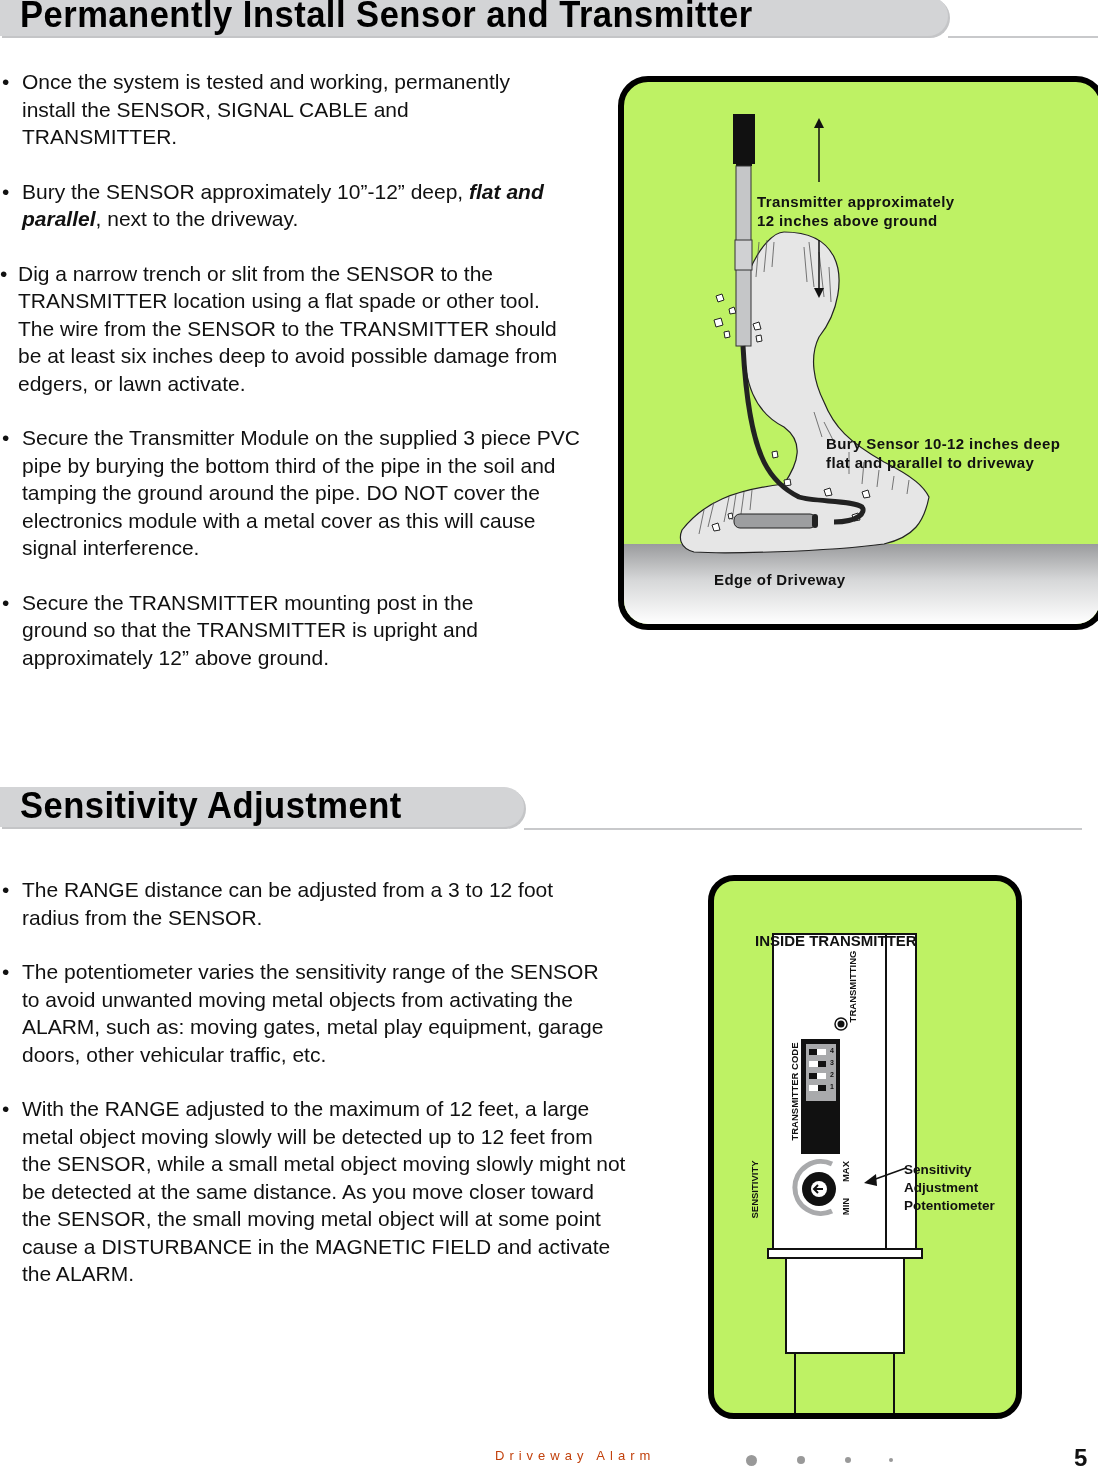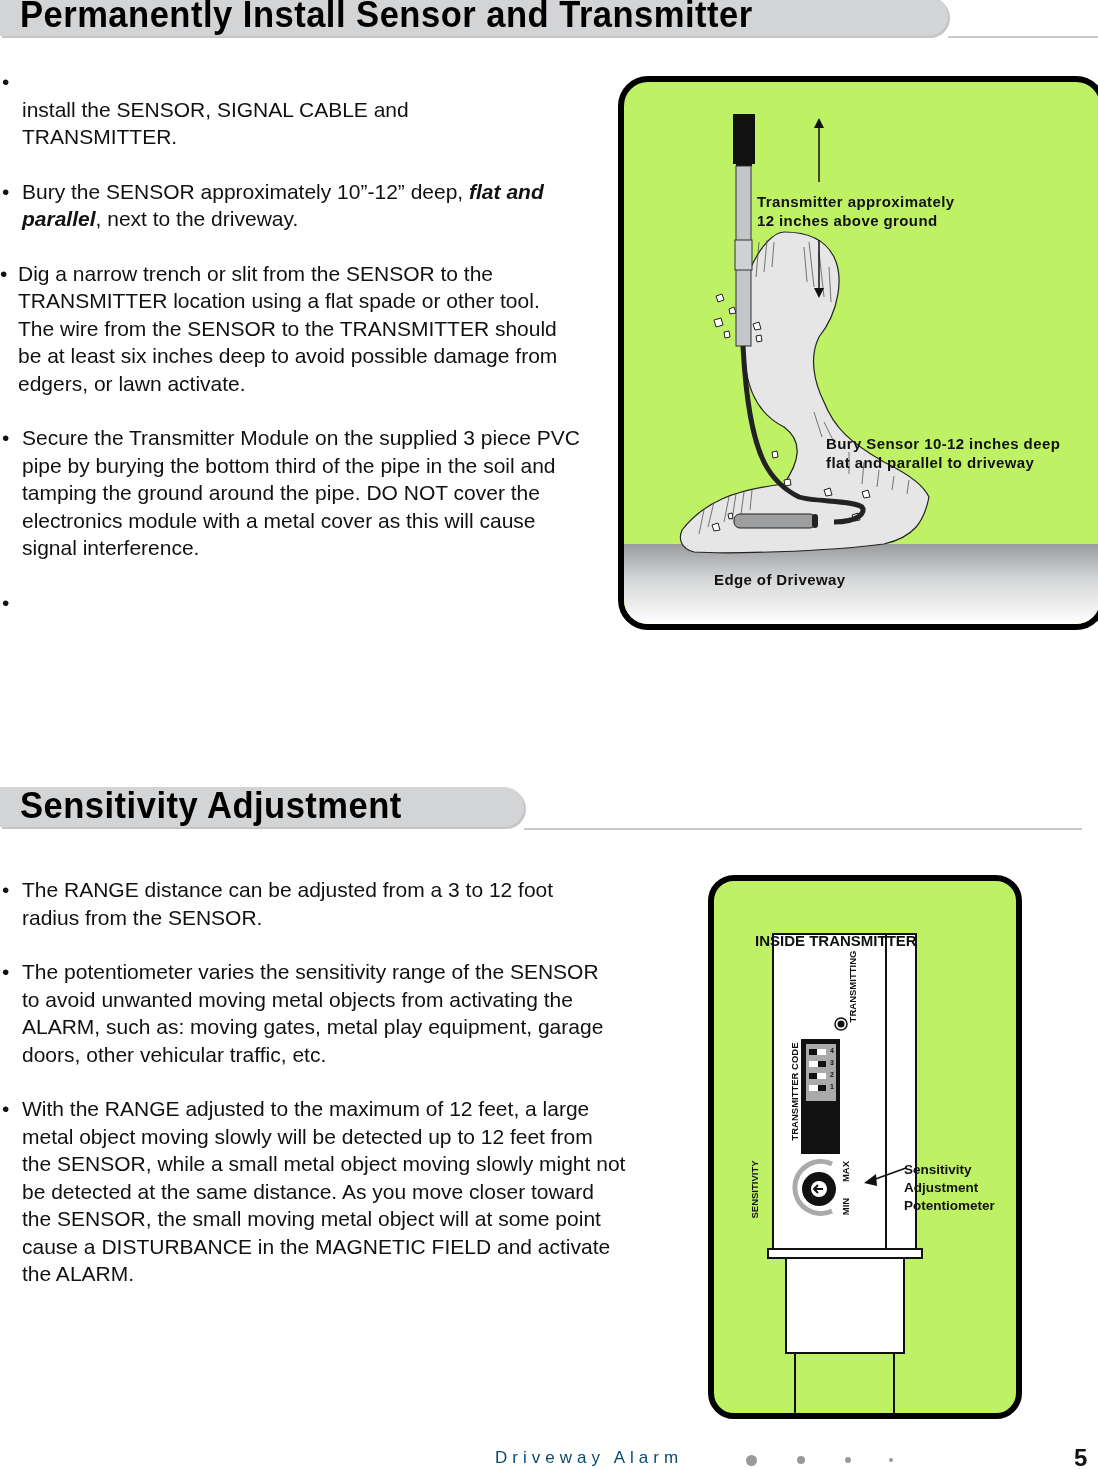--- a/index.html
+++ b/index.html
@@ -11,54 +11,55 @@
   .sec-title { position: absolute; left: 20px; top: 0; font-size: 36px; font-weight: bold;
                line-height: 38px; letter-spacing: 0.5px; color: #000;
                font-family: "Liberation Sans", sans-serif; transform: scaleX(0.96); transform-origin: left; }
   .sec-rule { position: absolute; height: 2px; background: #c8c9cb; right: 0; }
   .bullets { position: absolute; list-style: none; margin: 0; padding: 0;
              font-size: 21px; line-height: 27.5px; }
   .bullets li { position: relative; padding-left: 22px; margin-bottom: 27px; }
   .bullets li .dot { position: absolute; left: 2px; top: 0; }
   .fig-box { position: absolute; border: 6px solid #000000; border-radius: 30px; background: #bef264; overflow: hidden; }
   .fig-label-bold { position: absolute; font-weight: bold; font-size: 15px; line-height: 19px; letter-spacing: 0.4px; }
-  .footer-title { position: absolute; left: 495px; top: 1448px; font-size: 17px; letter-spacing: 5px; color: #0c4a6e; }
+  .footer-title { position: absolute; left: 495px; top: 1448px; font-size: 13px; letter-spacing: 5px; color: #c2410c; }
   .footer-dot { position: absolute; border-radius: 50%; background: #999; }
   .page-num { position: absolute; left: 1074px; top: 1444px; font-size: 24px; font-weight: bold; }
 </style>
 </head>
 <body>
 
 <div class="sec-head" style="top:-4px; width:1098px;">
   <div class="sec-pill" style="width:948px;"></div>
   <div class="sec-title">Permanently Install Sensor and Transmitter</div>
   <div class="sec-rule" style="left:948px; top:40px;"></div>
 </div>
 
 <ul class="bullets" style="left:0; top:68px; width:600px;">
   <li style="margin-bottom:27px;">
     <span class="dot">•</span>
-    <br>
+    <span>Once the system is tested and working, permanently</span><br>
     <span>install the SENSOR, SIGNAL CABLE and</span><br>
     <span>TRANSMITTER.</span>
   </li>
   <li style="width:540px;">
     <span class="dot">•</span>
     <span>Bury the SENSOR approximately 10”-12” deep, </span><b><i>flat and parallel</i></b><span>, next to the driveway.</span>
   </li>
   <li style="width:560px; padding-left:18px;">
     <span class="dot" style="left:0;">•</span>
     <span>Dig a narrow trench or slit from the SENSOR to the TRANSMITTER location using a flat spade or other tool. The wire from the SENSOR to the TRANSMITTER should be at least six inches deep to avoid possible damage from edgers, or lawn activate.</span>
   </li>
   <li style="width:570px;">
     <span class="dot">•</span>
     <span>Secure the Transmitter Module on the supplied 3 piece PVC pipe by burying the bottom third of the pipe in the soil and tamping the ground around the pipe. DO NOT cover the electronics module with a metal cover as this will cause signal interference.</span>
   </li>
   <li style="width:520px;">
     <span class="dot">•</span>
+    <span>Secure the TRANSMITTER mounting post in the ground so that the TRANSMITTER is upright and approximately 12” above ground.</span>
   </li>
 </ul>
 
 <div class="fig-box" style="left:618px; top:76px; width:476px; height:542px;">
   <svg width="476" height="542" viewBox="0 0 476 542" style="position:absolute; left:0; top:0;">
     <defs>
       <linearGradient id="drive" x1="0" y1="0" x2="0" y2="1">
         <stop offset="0" stop-color="#9a9b9d"></stop>
         <stop offset="0.45" stop-color="#d6d7d8"></stop>
         <stop offset="1" stop-color="#ffffff"></stop>

